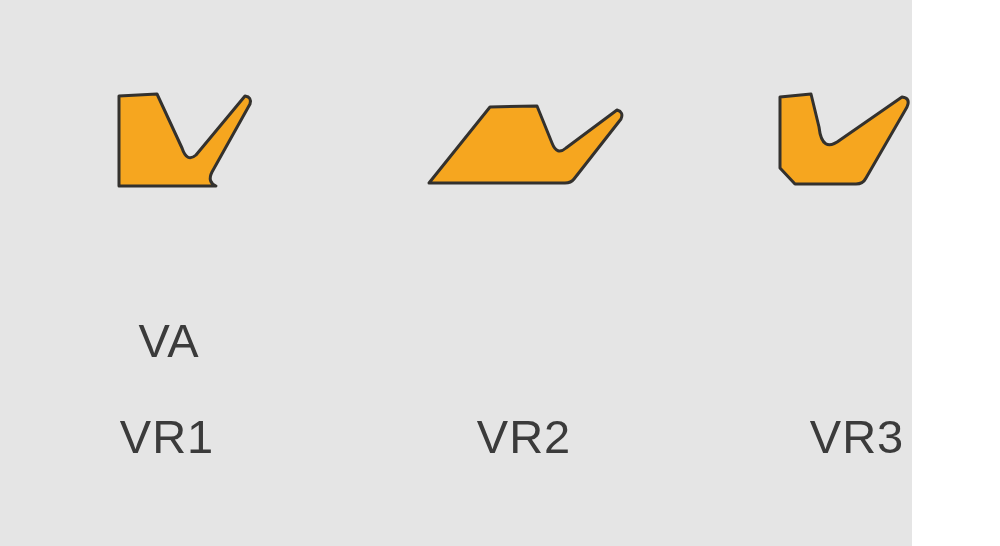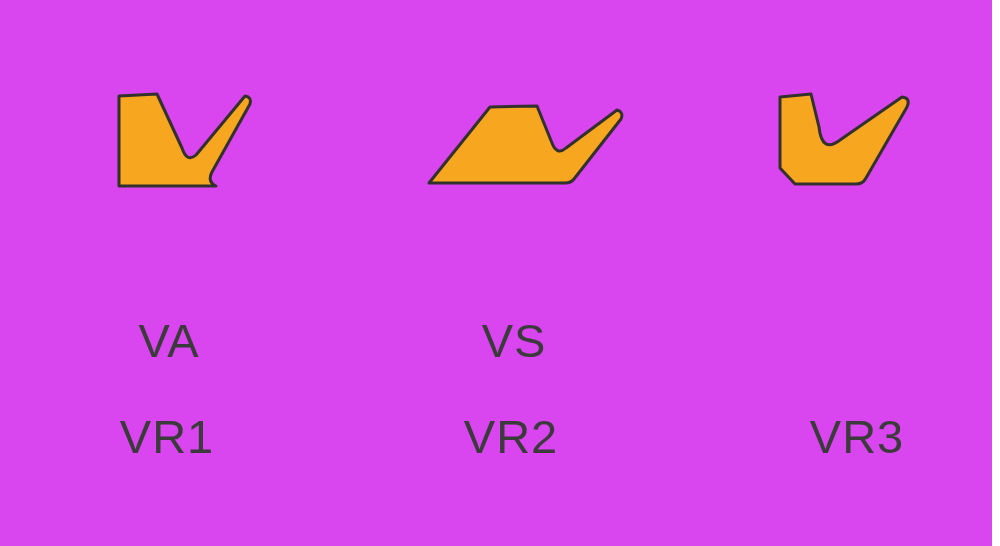--- a/index.html
+++ b/index.html
@@ -3,23 +3,23 @@
 <meta charset="utf-8">
 <style>
   html, body {
     margin: 0;
     padding: 0;
     background: #ffffff;
     font-family: "Liberation Sans", sans-serif;
   }
   .canvas {
     position: relative;
-    width: 992px;
+    width: 912px;
     height: 546px;
-    background: #d946ef;
+    background: #e5e5e5;
     overflow: hidden;
     text-decoration: underline;
   }
   .shapes-svg {
     position: absolute;
     left: 0;
     top: 0;
     width: 1000px;
     height: 546px;
     display: block;
@@ -73,19 +73,18 @@
              L 902 97
              Q 911 98 907 107
              L 866 178
              Q 863 184 856 184
              L 795 184
              L 780 168
              Z" fill="#f6a61f" stroke="#33312e"></path>
   </svg>
 
   <div class="label" style="left:169px; top:317px;">VA</div>
-  <div class="label" style="left:514px; top:317px;">VS</div>
 
   <div class="label" style="left:167px; top:413px;text-align:center;">VR1</div>
-  <div class="label" style="left:511px; top:413px;">VR2</div>
+  <div class="label" style="left:524px; top:413px;">VR2</div>
   <div class="label" style="left:821px; top:413px;margin-left:36px;">VR3</div>
 
 </div>
 
 </body></html>

